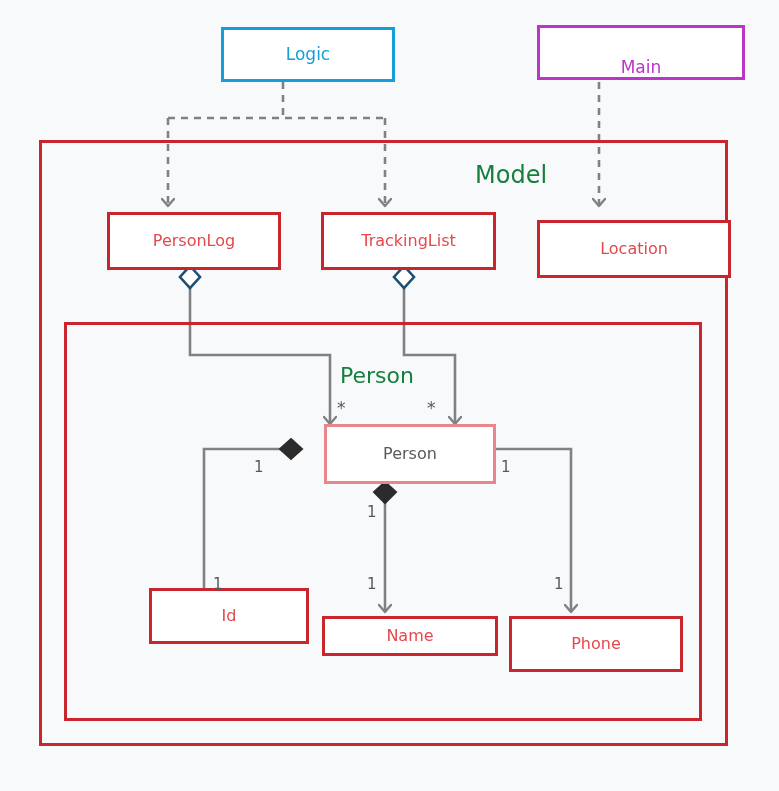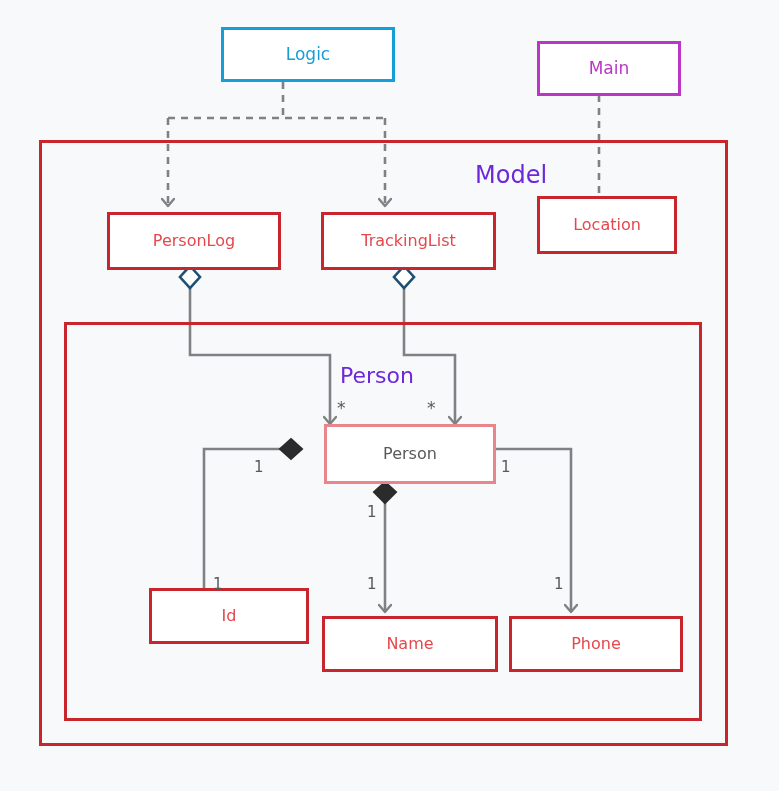--- a/index.html
+++ b/index.html
@@ -55,21 +55,21 @@
     font-size: 16px;
   }
   .container-box {
     position: absolute;
     box-sizing: border-box;
     border: 3px solid #c9252d;
     background: transparent;
   }
   .container-label {
     position: absolute;
-    color: #6d28d9;
+    color: #15803d;
     white-space: nowrap;
   }
   .label-model {
     font-size: 24px;
   }
   .label-person {
     font-size: 22px;
   }
   .mult {
     position: absolute;
@@ -128,45 +128,45 @@
   <div class="container-box" style="left:39px; top:140px; width:689px; height:606px;"></div>
   <div class="container-label label-model" style="left:475px; top:161px;">Model</div>
 
   <div class="container-box" style="left:64px; top:322px; width:638px; height:399px;"></div>
   <div class="container-label label-person" style="left:340px; top:363px;">Person</div>
 
   <div class="node node-logic" style="left:196px; top:27px; width:174px; height:55px;">
     <span>Logic</span>
   </div>
 
-  <div class="node node-main" style="left:512px; top:41px; width:144px; height:55px;">
+  <div class="node node-main" style="left:512px; top:25px; width:208px; height:55px;align-items:flex-end;">
     <span>Main</span>
   </div>
 
   <div class="node node-model-class" style="left:296px; top:212px; width:175px; height:58px;">
     <span>TrackingList</span>
   </div>
 
   <div class="node node-model-class" style="left:82px; top:212px; width:174px; height:58px;">
     <span>PersonLog</span>
   </div>
 
-  <div class="node node-model-class" style="left:512px; top:196px; width:140px; height:58px;">
+  <div class="node node-model-class" style="left:512px; top:220px; width:194px; height:58px;">
     <span>Location</span>
   </div>
 
   <div class="node node-person-class" style="left:299px; top:424px; width:172px; height:60px;">
     <span>Person</span>
   </div>
 
   <div class="node node-model-class" style="left:124px; top:588px; width:160px; height:56px;">
     <span>Id</span>
   </div>
 
-  <div class="node node-model-class" style="left:297px; top:616px; width:176px; height:56px;">
+  <div class="node node-model-class" style="left:297px; top:616px; width:176px; height:40px;">
     <span>Name</span>
   </div>
 
   <div class="node node-model-class" style="left:484px; top:616px; width:174px; height:56px;">
     <span>Phone</span>
   </div>
 
   <div class="mult mult-star" style="left:337px; top:398px;">*</div>
   <div class="mult mult-star" style="left:427px; top:398px;">*</div>
 

